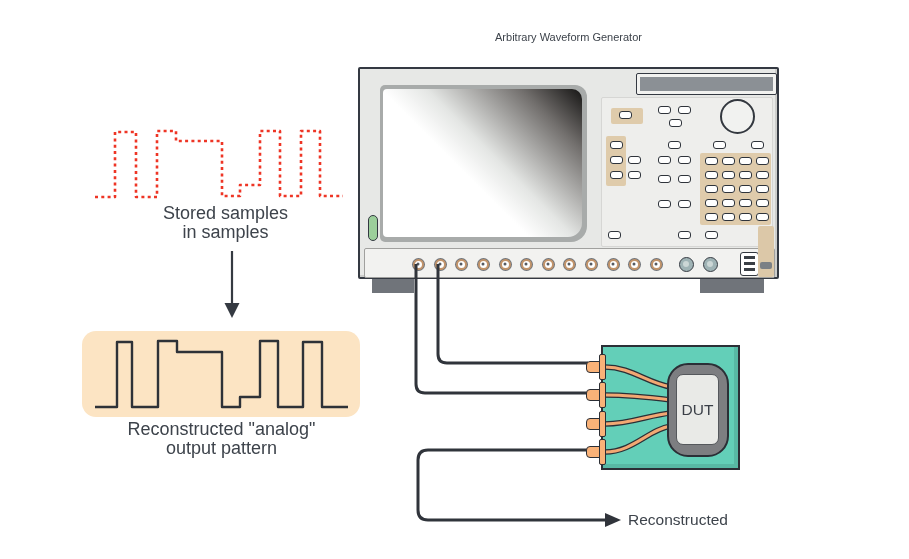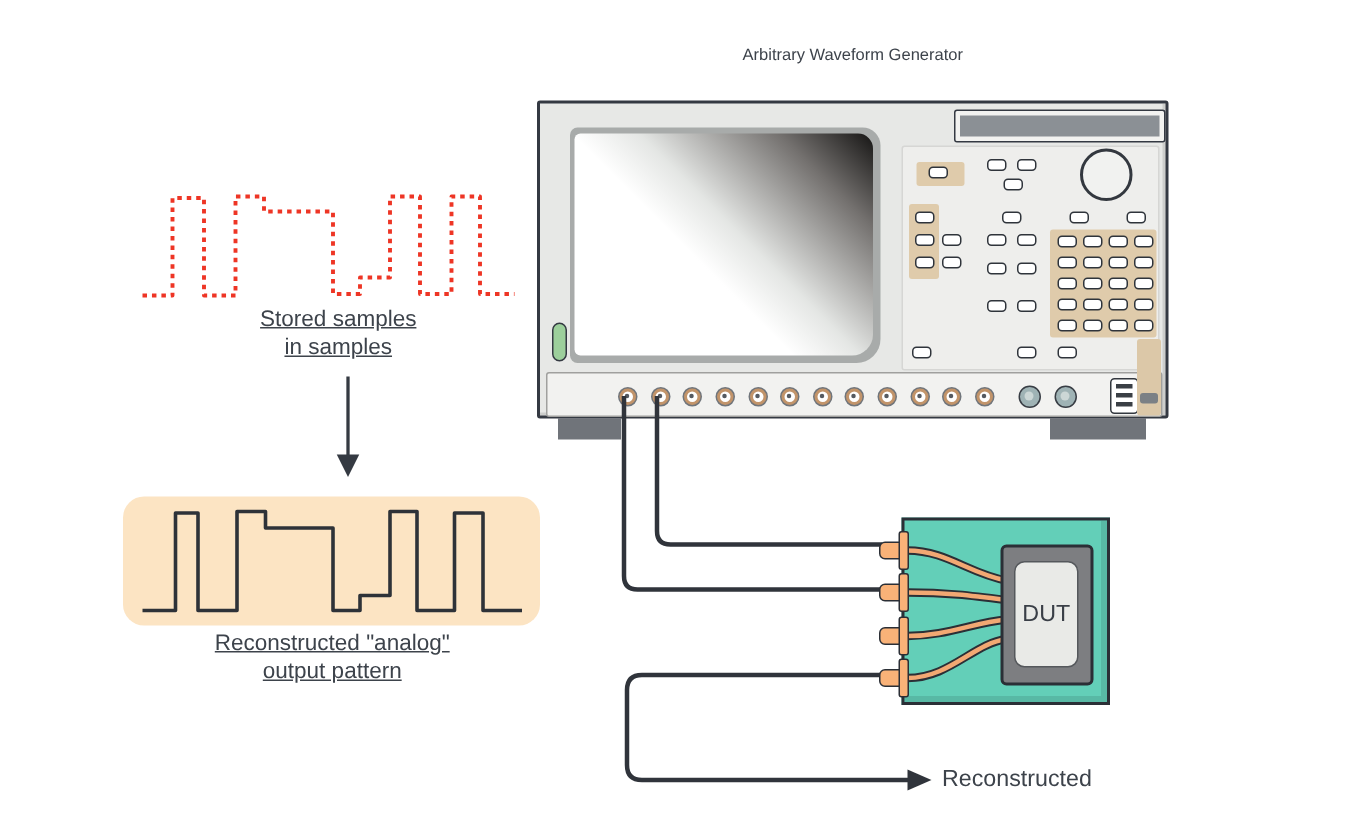--- a/index.html
+++ b/index.html
@@ -12,21 +12,21 @@
     color: #3d434b;
     overflow: hidden;
   }
   .abs { position: absolute; }
 
   
   .title {
     left: 358px; top: 31px; width: 421px;
     text-align: center; font-size: 11px; font-weight: 400;
   }
-  .caption { text-align: center; font-size: 15px; line-height: 18.5px; text-decoration: underline; }
+  .caption { text-align: center; font-size: 18px; line-height: 18.5px; }
   .stored-caption { left: 127px; top: 204px; width: 197px; }
   .recon-caption  { left: 83px;  top: 420px; width: 277px; }
   .osc-label { left: 628px; top: 511px; font-size: 15.5px; }
 
   
   .peach-box {
     left: 82px; top: 331px; width: 278px; height: 86px;
     background: #fce4c3; border-radius: 14px; z-index: 0;
   }
 
@@ -134,21 +134,21 @@
   .plug-stub {
     position:absolute; left:0; top:7px; width: 15px; height: 12px;
     background:#f9b278; border: 1.8px solid #2b2f36; border-radius: 4px 0 0 4px;
   }
   .plug-tab {
     position:absolute; left:13px; top:0; width: 7px; height: 26px;
     background:#f9b278; border: 1.8px solid #2b2f36; border-radius: 2px;
   }
   .dut-chip {
     left: 64px; top: 16px; width: 62px; height: 94px;
-    background: #7d7e81; border: 2.5px solid #2b2f36; border-radius: 4px;
+    background: #7d7e81; border: 2.5px solid #2b2f36; border-radius: 21px;
   }
   .dut-chip-inner {
     left: 7px; top: 9px; width: 43px; height: 71px;
     background: #e9eae7; border: 1px solid #55585c; border-radius: 7px;
     display:flex; align-items:center; justify-content:center;
     font-size: 15.5px; color:#3a3f47;
   }
 </style>
 </head>
 <body>

